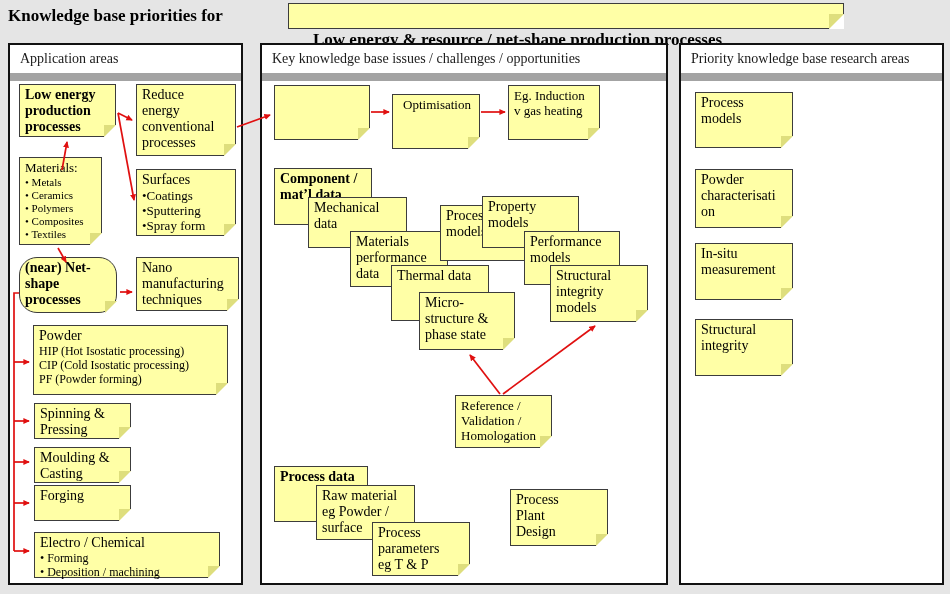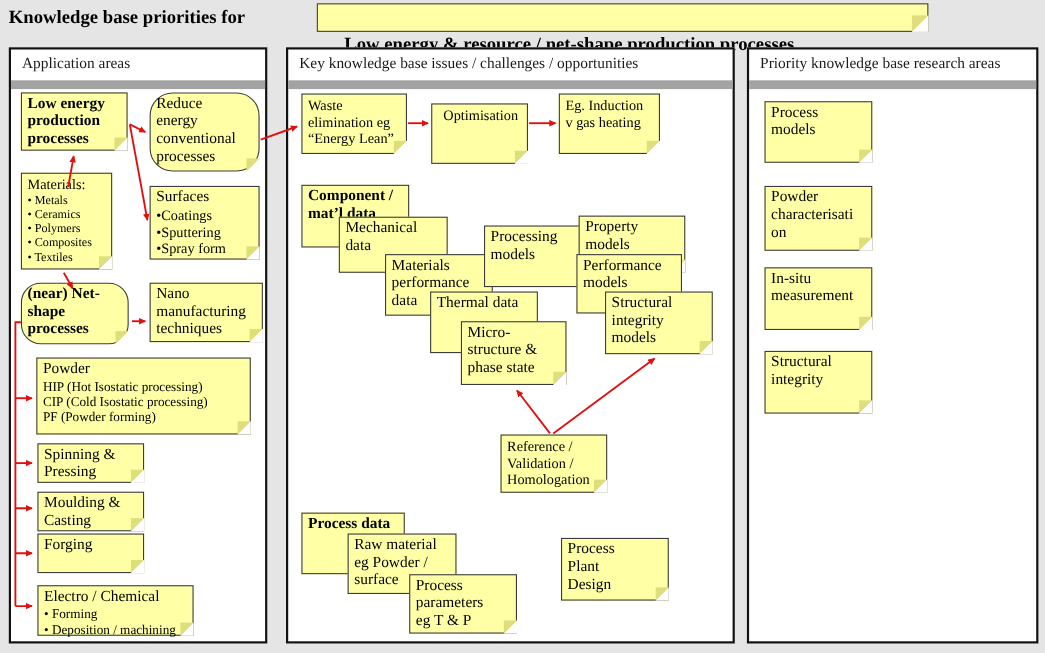--- a/index.html
+++ b/index.html
@@ -61,21 +61,21 @@
     <div class="panel-header">Key knowledge base issues / challenges / opportunities</div>
   </div>
 
   <div id="notes-layer">
       <div class="note bold" style="left: 19px; top: 84px; width: 97px; height: 53px;">
         <span class="nt">Low energy
 production
 processes</span>
         <span class="fold"></span>
       </div>
-      <div class="note" style="left: 136px; top: 84px; width: 100px; height: 72px; border-radius: 21px;">
+      <div class="note" style="left: 136px; top: 84px; width: 100px; height: 72px;">
         <span class="nb">Reduce
 energy
 conventional
 processes</span>
         <span class="fold"></span>
       </div>
       <div class="note" style="left: 19px; top: 157px; width: 83px; height: 88px;">
         <span class="nt" style="font-size: 13px;">Materials:</span>
         <span class="nb" style="font-size: 11px; line-height: 13px;">• Metals
 • Ceramics
@@ -117,30 +117,27 @@
       </div>
       <div class="note" style="left: 34px; top: 447px; width: 97px; height: 36px;">
         <span class="nb">Moulding &amp;
 Casting</span>
         <span class="fold"></span>
       </div>
       <div class="note" style="left: 34px; top: 485px; width: 97px; height: 36px;">
         <span class="nb">Forging</span>
         <span class="fold"></span>
       </div>
-      <div class="note" style="left: 34px; top: 532px; width: 142px; height: 46px;">
+      <div class="note" style="left: 34px; top: 532px; width: 186px; height: 46px;">
         <span class="nt">Electro / Chemical</span>
         <span class="nb" style="font-size: 12px; line-height: 14px;">• Forming
 • Deposition / machining</span>
         <span class="fold"></span>
       </div>
       <div class="note" style="left: 274px; top: 85px; width: 96px; height: 55px;">
-        <span class="nb" style="font-size: 13px; line-height: 15px;">Waste
-elimination eg
-“Energy Lean”</span>
         <span class="fold"></span>
       </div>
       <div class="note" style="left: 392px; top: 94px; width: 88px; height: 55px; text-align: center;">
         <span class="nb" style="font-size: 13px; line-height: 15px;">Optimisation</span>
         <span class="fold"></span>
       </div>
       <div class="note" style="left: 508px; top: 85px; width: 92px; height: 55px;">
         <span class="nb" style="font-size: 13px; line-height: 15px;">Eg. Induction
 v gas heating</span>
         <span class="fold"></span>
@@ -169,21 +166,21 @@
         <span class="nb">Micro-
 structure &amp;
 phase state</span>
         <span class="fold"></span>
       </div>
       <div class="note" style="left: 440px; top: 161px; width: 98px; height: 56px; margin-top: 44px;">
         <span class="nb">Processing
 models</span>
         <span class="fold"></span>
       </div>
-      <div class="note" style="left: 482px; top: 196px; width: 97px; height: 52px; margin-left: 44px;">
+      <div class="note" style="left: 482px; top: 196px; width: 97px; height: 52px;">
         <span class="nb">Property
 models</span>
         <span class="fold"></span>
       </div>
       <div class="note" style="left: 524px; top: 231px; width: 96px; height: 54px;">
         <span class="nb">Performance
 models</span>
         <span class="fold"></span>
       </div>
       <div class="note" style="left: 550px; top: 265px; width: 98px; height: 57px;">

